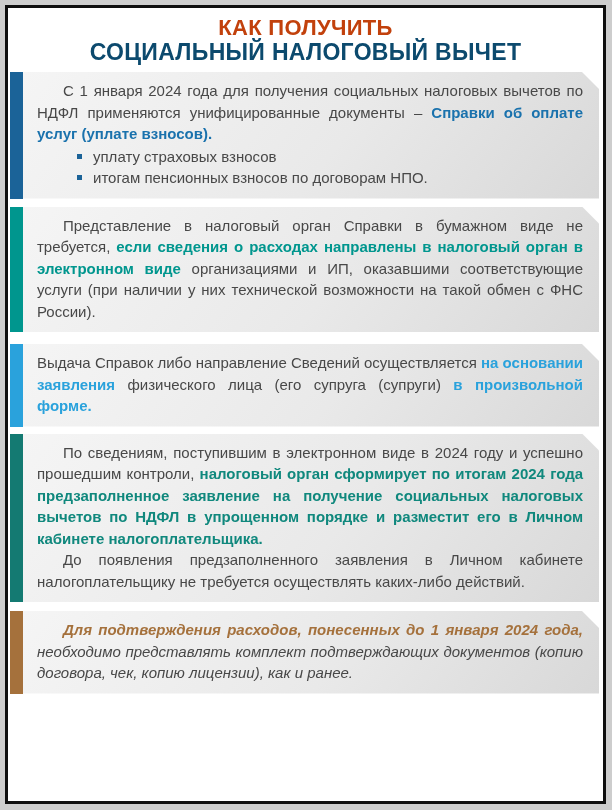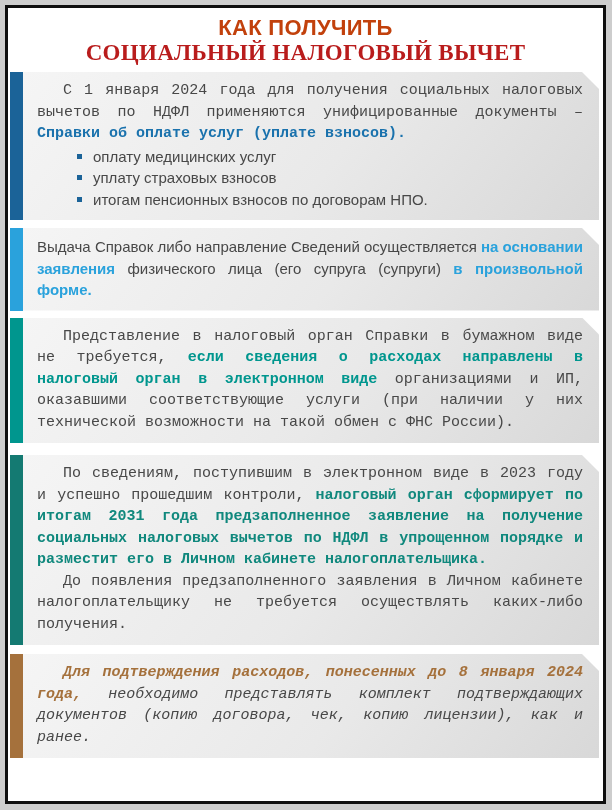--- a/index.html
+++ b/index.html
@@ -14,37 +14,37 @@
     position:absolute;left:5px;top:5px;right:6px;bottom:6px;
     background:#ffffff;
     border:3px solid #0e0e0e;
     box-sizing:border-box;
     padding-top:7px;
     overflow:hidden;
   }
   
   .title{text-align:center;font-weight:700;letter-spacing:.3px;margin-bottom:7px;}
   .title .t1{color:#c2410c;font-size:22px;line-height:25px;text-align:center;}
-  .title .t2{color:#b91c1c;font-size:23px;line-height:25px;font-family:Liberation Serif, serif;}
+  .title .t2{color:#0c4a6e;font-size:23px;line-height:25px;}
   
   .block{display:flex;align-items:stretch;margin:0 4px 8px 2px;}
   .bar{flex:0 0 13px;width:13px;}
   .bar-1{background:#1b6398;}
   .bar-2{background:#00968e;}
   .bar-3{background:#2aa2dc;}
   .bar-4{background:#147a72;}
   .bar-5{background:#a5713c;}
   .panel{
     flex:1;
     background:linear-gradient(128deg,#f5f5f5 0%,#e9e9e9 55%,#d8d8d8 100%);
     clip-path:polygon(0 0,calc(100% - 17px) 0,100% 17px,100% 100%,0 100%);
     padding:8px 16px 10px 14px;
   }
   .para{margin:0;font-size:15px;line-height:21.5px;color:#484848;text-align:justify;}
-  .indent{text-indent:26px;font-family:Liberation Mono, monospace;}
+  .indent{text-indent:26px;}
   .hl-b1{color:#1a72ad;font-weight:700;}
   .hl-b2{color:#00968e;font-weight:700;}
   .hl-b3{color:#2aa2dc;font-weight:700;}
   .hl-b4{color:#10887d;font-weight:700;}
   .hl-b5{color:#a5713c;font-weight:700;}
   .bullets{list-style:none;margin:1px 0 0 0;padding:0;}
   .bullets li{position:relative;padding-left:56px;font-size:15px;line-height:21.5px;color:#484848;}
   .bullets .sq{position:absolute;left:40px;top:8px;width:5px;height:5px;background:#1b6398;}
   .b2{margin-bottom:12px;}
   .b3{margin-bottom:7px;}
@@ -61,50 +61,50 @@
     <div class="t1">КАК ПОЛУЧИТЬ</div>
     <div class="t2">СОЦИАЛЬНЫЙ НАЛОГОВЫЙ ВЫЧЕТ</div>
   </header>
 
   <section class="block b1">
     <div class="bar bar-1"></div>
     <div class="panel">
       <p class="para indent"><span>С 1 января 2024 года для получения социальных налоговых вычетов по НДФЛ применяются унифицированные документы – </span><span class="hl-b1">Справки об оплате услуг (уплате взносов).</span></p>
       <ul class="bullets">
         <li><span class="sq"></span></li>
-        <li><span class="sq"></span><span>оплату медицинских услуг</span></li>
+        <li><span class="sq"></span></li>
         <li><span class="sq"></span></li>
         <li><span class="sq"></span><span>уплату страховых взносов</span></li>
         <li><span class="sq"></span><span>итогам пенсионных взносов по договорам НПО.</span></li>
       </ul>
+    </div>
+  </section>
+
+  <section class="block b2">
+    <div class="bar bar-2"></div>
+    <div class="panel">
+      <p class="para indent"><span>Представление в налоговый орган Справки в бумажном виде не требуется, </span><span class="hl-b2">если сведения о расходах направлены в налоговый орган в электронном виде</span><span> организациями и ИП, оказавшими соответствующие услуги (при наличии у них технической возможности на такой обмен с ФНС России).</span></p>
     </div>
   </section>
 
   <section class="block b3">
     <div class="bar bar-3"></div>
     <div class="panel">
       <p class="para"><span>Выдача Справок либо направление Сведений осуществляется </span><span class="hl-b3">на основании заявления</span><span> физического лица (его супруга (супруги) </span><span class="hl-b3">в произвольной форме.</span></p>
     </div>
   </section>
 
-  <section class="block b2">
-    <div class="bar bar-2"></div>
-    <div class="panel">
-      <p class="para indent"><span>Представление в налоговый орган Справки в бумажном виде не требуется, </span><span class="hl-b2">если сведения о расходах направлены в налоговый орган в электронном виде</span><span> организациями и ИП, оказавшими соответствующие услуги (при наличии у них технической возможности на такой обмен с ФНС России).</span></p>
-    </div>
-  </section>
-
   <section class="block b4">
     <div class="bar bar-4"></div>
     <div class="panel">
-      <p class="para indent"><span>По сведениям, поступившим в электронном виде в 2023 году и успешно прошедшим контроли, </span><span class="hl-b4">налоговый орган сформирует по итогам 2031 года предзаполненное заявление на получение социальных налоговых вычетов по НДФЛ в упрощенном порядке и разместит его в Личном кабинете налогоплательщика.</span></p>
-      <p class="para indent">До появления предзаполненного заявления в Личном кабинете налогоплательщику не требуется осуществлять каких-либо получения.</p>
+      <p class="para indent"><span>По сведениям, поступившим в электронном виде в 2024 году и успешно прошедшим контроли, </span><span class="hl-b4">налоговый орган сформирует по итогам 2024 года предзаполненное заявление на получение социальных налоговых вычетов по НДФЛ в упрощенном порядке и разместит его в Личном кабинете налогоплательщика.</span></p>
+      <p class="para indent">До появления предзаполненного заявления в Личном кабинете налогоплательщику не требуется осуществлять каких-либо действий.</p>
     </div>
   </section>
 
   <section class="block b5">
     <div class="bar bar-5"></div>
     <div class="panel">
-      <p class="para indent"><span class="hl-b5">Для подтверждения расходов, понесенных до 8 января 2024 года,</span><span> необходимо представлять комплект подтверждающих документов (копию договора, чек, копию лицензии), как и ранее.</span></p>
+      <p class="para indent"><span class="hl-b5">Для подтверждения расходов, понесенных до 1 января 2024 года,</span><span> необходимо представлять комплект подтверждающих документов (копию договора, чек, копию лицензии), как и ранее.</span></p>
     </div>
   </section>
 
 </div>
 
 </body></html>

